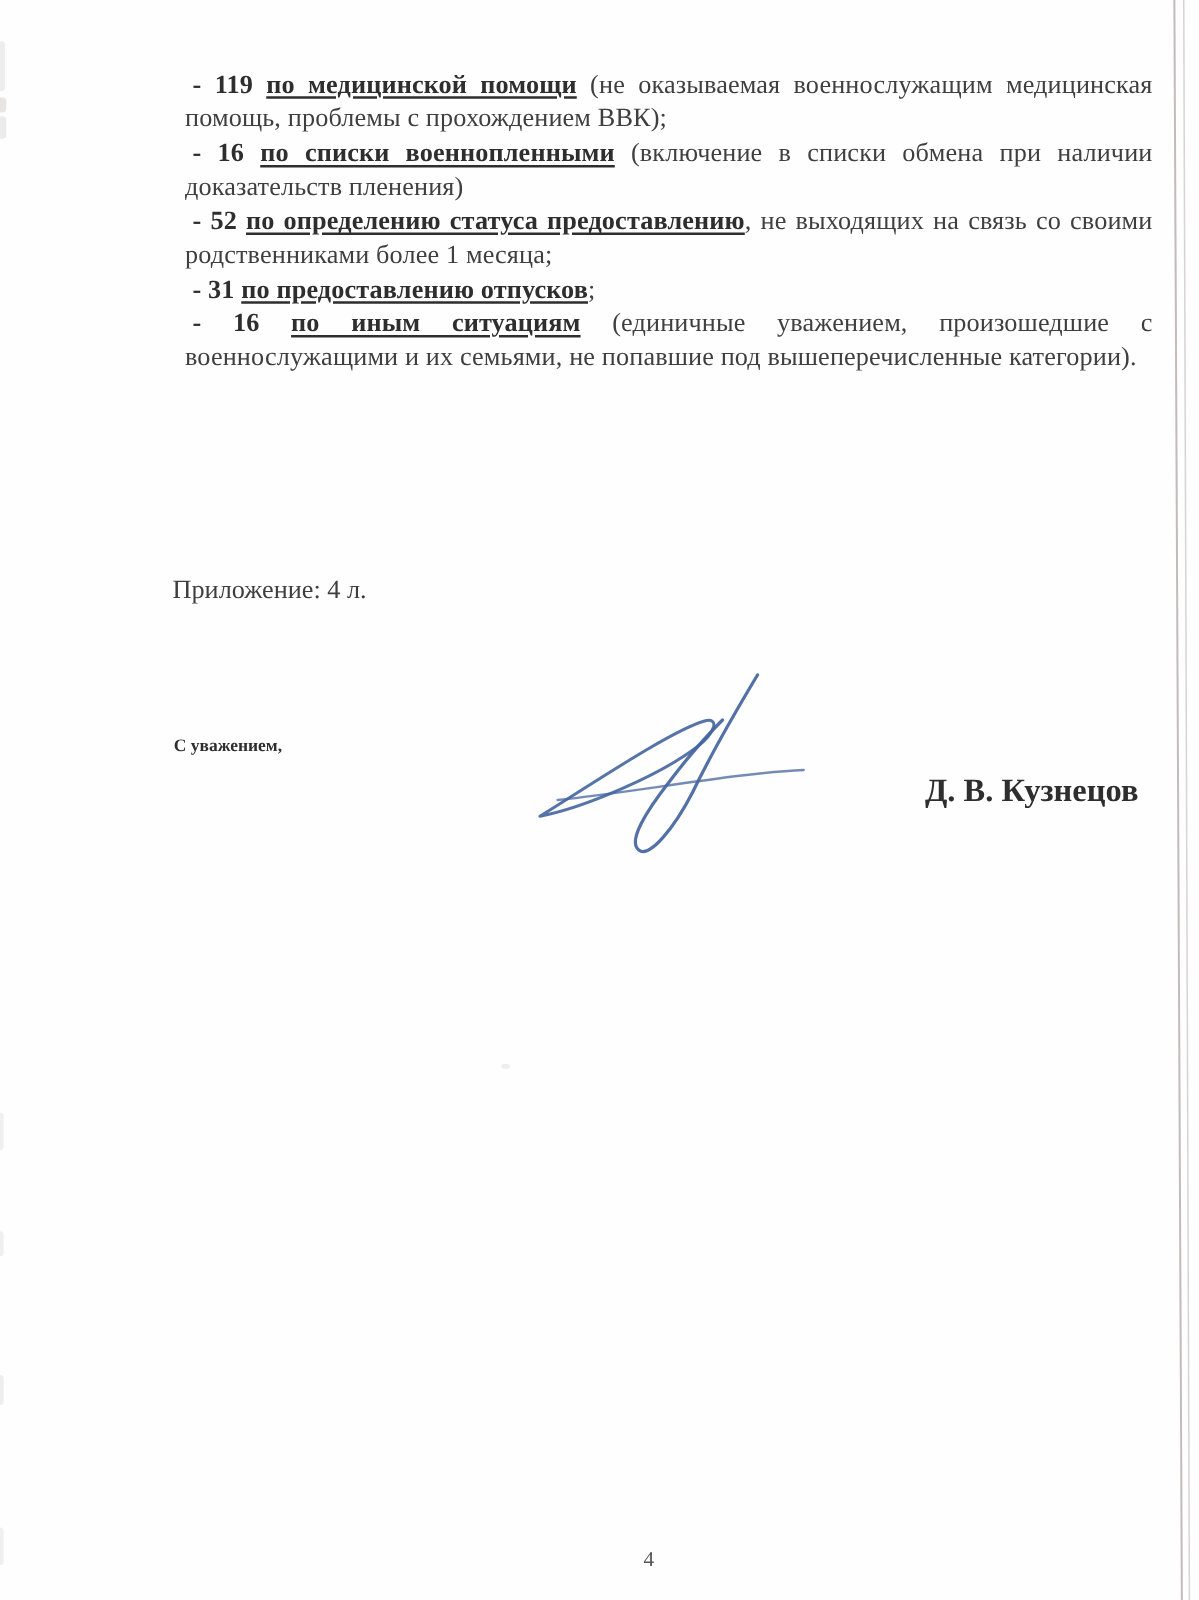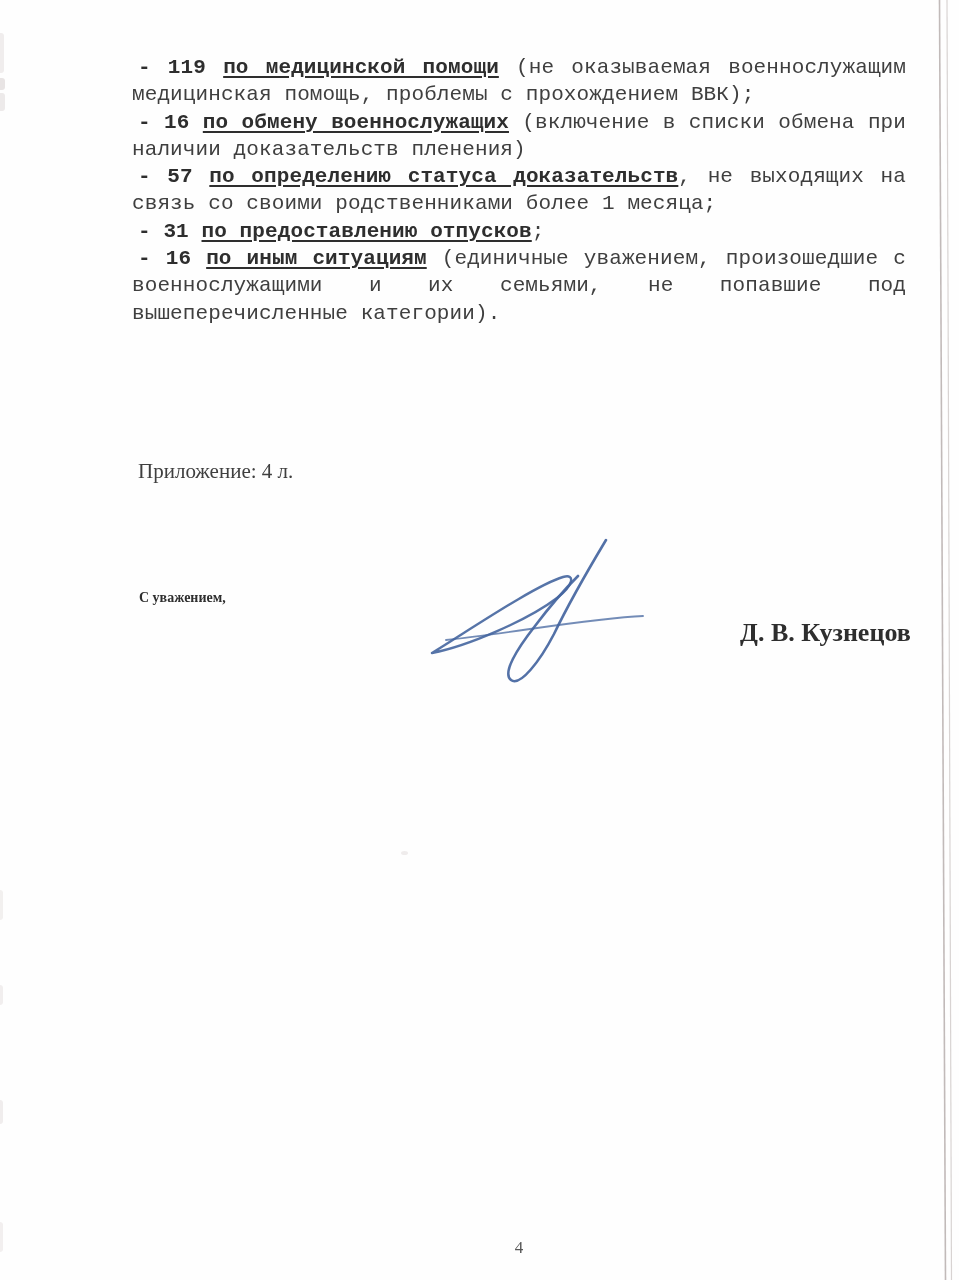--- a/index.html
+++ b/index.html
@@ -16,23 +16,22 @@
     position: relative;
     background: var(--paper);
     font-family: "Liberation Serif", "DejaVu Serif", serif;
     overflow: hidden;
   }
   .page { position: absolute; inset: 0; }
 
   
   .items {
     position: absolute;
-    left: 132px; top: 54px;
+    left: 148px; top: 54px;
     width: 774px;
-    font-family: Liberation Mono, monospace;
   }
   .item {
     margin: 0;
     font-size: 21px;
     line-height: 27.3px;
     text-align: justify;
     text-indent: 6px;
     color: var(--text);
     letter-spacing: 0.1px;
   }
@@ -116,23 +115,23 @@
   }
 </style>
 </head>
 <body>
 
 <div class="page">
 
   <div id="items" class="items">
   <p class="item"><b class="count">- 119 </b><b class="topic u">по медицинской помощи</b><span class="rest"> (не оказываемая военнослужащим медицинская помощь, проблемы с прохождением ВВК);</span></p>
 
-  <p class="item"><b class="count">- 16 </b><b class="topic u">по обмену военнослужащих</b><span class="rest"> (включение в списки обмена при наличии доказательств пленения)</span></p>
+  <p class="item"><b class="count">- 16 </b><b class="topic u">по списки военнопленными</b><span class="rest"> (включение в списки обмена при наличии доказательств пленения)</span></p>
 
-  <p class="item"><b class="count">- 57 </b><b class="topic u">по определению статуса доказательств</b><span class="rest">, не выходящих на связь со своими родственниками более 1 месяца;</span></p>
+  <p class="item"><b class="count">- 52 </b><b class="topic u">по определению статуса предоставлению</b><span class="rest">, не выходящих на связь со своими родственниками более 1 месяца;</span></p>
 
   <p class="item"><b class="count">- 31 </b><b class="topic u">по предоставлению отпусков</b><span class="rest">;</span></p>
 
 
 
   <p class="item"><b class="count">- 16 </b><b class="topic u">по иным ситуациям</b><span class="rest"> (единичные уважением, произошедшие с военнослужащими и их семьями, не попавшие под вышеперечисленные категории).</span></p>
 </div>
 
   <p class="attachment">Приложение: 4 л.</p>
 

